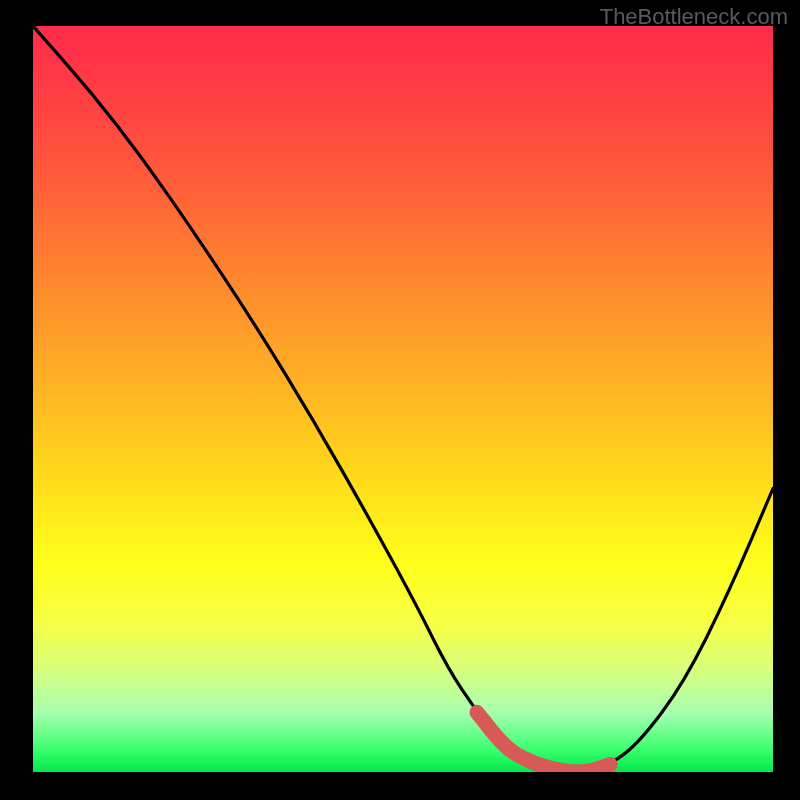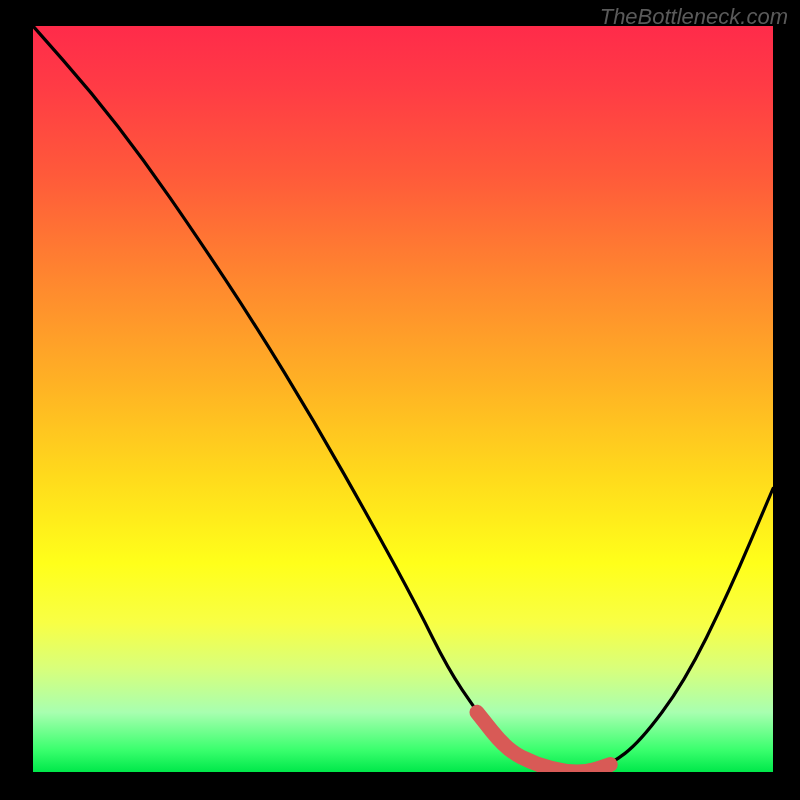--- a/index.html
+++ b/index.html
@@ -12,21 +12,20 @@
     font-family: Arial, Helvetica, sans-serif;
   }
   .watermark {
     position: absolute;
     top: 4px;
     right: 12px;
     color: #5a5a5a;
     font-size: 22px;
     font-weight: 500;
     z-index: 10;
-    font-style: italic;
   }
   .plot-area {
     position: absolute;
     left: 33px;
     top: 26px;
     width: 740px;
     height: 746px;
     overflow: hidden;
   }
   .gradient {

